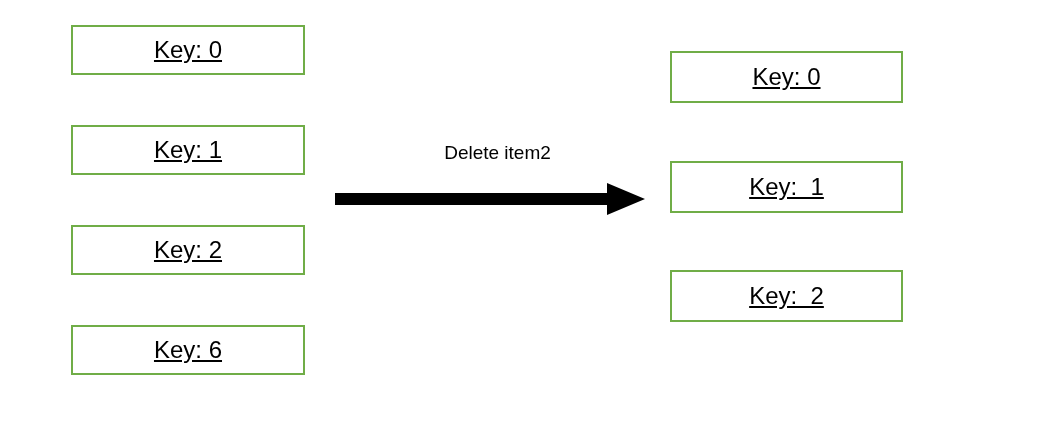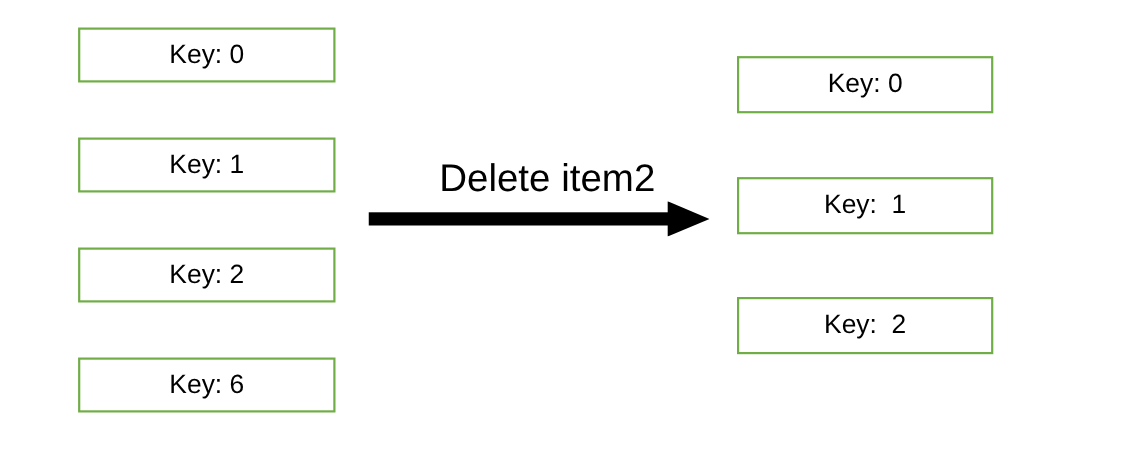--- a/index.html
+++ b/index.html
@@ -27,40 +27,41 @@
     background: var(--bg-color);
     display: flex;
     align-items: center;
     justify-content: center;
   }
   .key-box .key-label {
     font-size: 24px;
     color: var(--text-color);
     white-space: pre; 
     line-height: 1;
+    text-decoration: underline;
   }
   
   .left-box   { left: 71px;  width: 234px; height: 50px; }
   .left-0 { top: 25px; }
   .left-1 { top: 125px; }
   .left-2 { top: 225px; }
   .left-3 { top: 325px; }
   
   .right-box  { left: 670px; width: 233px; height: 52px; }
   .right-0 { top: 51px; }
   .right-1 { top: 161px; }
   .right-2 { top: 270px; }
   
   .transition-label {
     position: absolute;
     left: 355px;
     top: 142px;
     width: 285px;
     text-align: center;
-    font-size: 35px;
+    font-size: 19px;
     color: var(--text-color);
     line-height: 1.2;
   }
   .transition-arrow {
     position: absolute;
     left: 335px;
     top: 183px;
     width: 310px;
     height: 32px;
   }

